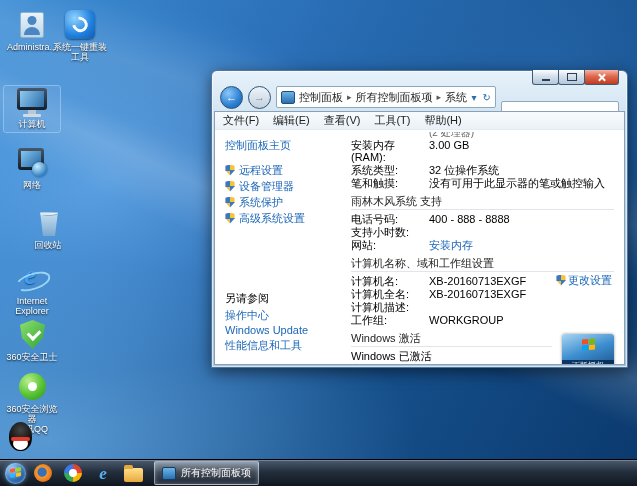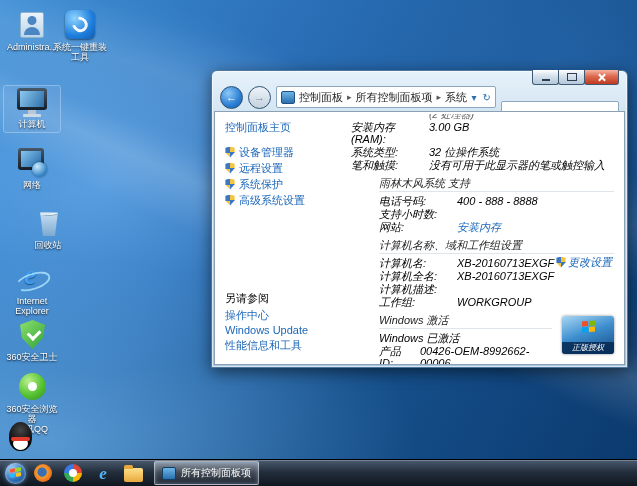--- a/index.html
+++ b/index.html
@@ -115,28 +115,28 @@
   .sb-home{color:#1a66b8;margin-bottom:13px;cursor:pointer;}
   .sb-item{display:flex;align-items:center;gap:4px;margin-bottom:4px;color:#1a66b8;cursor:pointer;}
   .shield{width:10px;height:11px;flex:0 0 auto;
         clip-path:polygon(50% 0,96% 12%,96% 55%,50% 100%,4% 55%,4% 12%);
         background:conic-gradient(from 0deg,#f3c53b 0 25%,#3d76c2 0 50%,#f3c53b 0 75%,#3d76c2 0);}
   .sb-see{position:absolute;left:10px;bottom:10px;}
   .sb-see-h{color:#000;margin-bottom:5px;}
   .sb-link{color:#1a66b8;margin-bottom:3px;cursor:pointer;}
   
   .main{flex:1;padding:2px 10px 0 8px;font-size:11px;line-height:12px;color:#000;
-        position:relative;overflow:hidden;min-width:0;font-style:italic;}
+        position:relative;overflow:hidden;min-width:0;}
   .cliprow{height:7px;overflow:hidden;padding-left:78px;}
   .clipval{display:block;font-size:10px;color:#666;transform:translateY(-5px);}
   .row{display:flex;margin-bottom:1px;}
   .lbl{width:78px;flex:0 0 auto;}
   .val{flex:1;min-width:0;}
   .link{color:#1a66b8;cursor:pointer;}
-  .sect{margin-top:6px;position:relative;margin-left:28px;}
+  .sect{margin-top:6px;position:relative;}
   .sh{padding-bottom:2px;margin-bottom:3px;border-bottom:1px solid #dfe5ea;color:#1d1d1d;}
   .chg{position:absolute;right:2px;top:17px;display:flex;align-items:center;gap:2px;
        color:#1a66b8;cursor:pointer;}
   .act{padding-right:62px;min-height:56px;}
   .pid .plabel{margin-right:4px;}
   .badge{position:absolute;right:0;top:2px;width:52px;height:38px;border-radius:3px;overflow:hidden;
        background:linear-gradient(160deg,#a8d6f2 0%,#3e8fd0 45%,#14477e 100%);
        box-shadow:0 0 3px rgba(0,0,0,.45);display:flex;flex-direction:column;align-items:center;}
   .bflag{display:grid;grid-template-columns:6px 6px;gap:1px;margin:5px auto 3px;transform:skewY(-5deg);}
   .bflag i{width:6px;height:5px;display:block;}
@@ -265,32 +265,39 @@
           <span class="crefresh"></span>
         </span>
       </div>
       <div class="search">
         <input placeholder="搜索控制面板" style="">
         <span class="mag"></span>
       </div>
     </div>
 
     <div class="wbody">
+      <div class="menubar">
+        <span>文件(F)</span>
+        <span>编辑(E)</span>
+        <span>查看(V)</span>
+        <span>工具(T)</span>
+        <span>帮助(H)</span>
+      </div>
 
       <div class="content">
 
         <div class="sidebar">
           <div class="sb-home">控制面板主页</div>
           <div class="sb-item">
             <span class="shield"></span>
-            <span>设备管理器</span>
+            <span>远程设置</span>
           </div>
           <div class="sb-item">
             <span class="shield"></span>
-            <span>远程设置</span>
+            <span>设备管理器</span>
           </div>
           <div class="sb-item">
             <span class="shield"></span>
             <span>系统保护</span>
           </div>
           <div class="sb-item">
             <span class="shield"></span>
             <span>高级系统设置</span>
           </div>
           <div class="sb-see">

